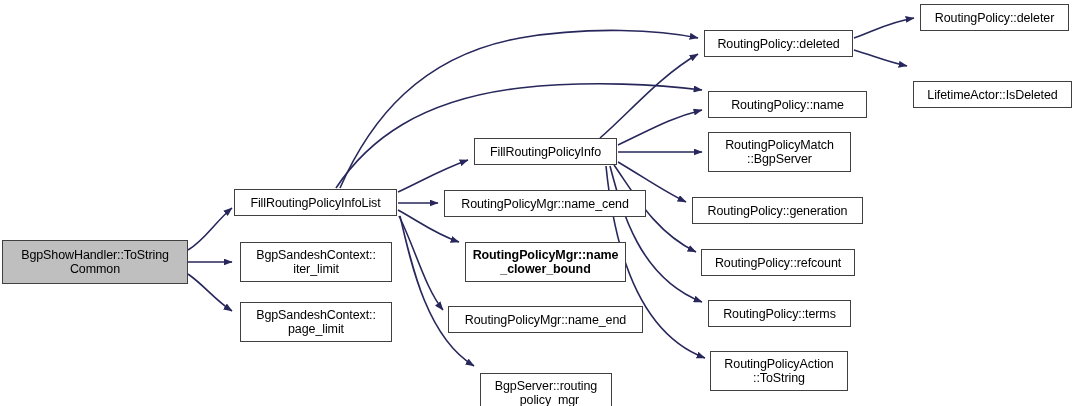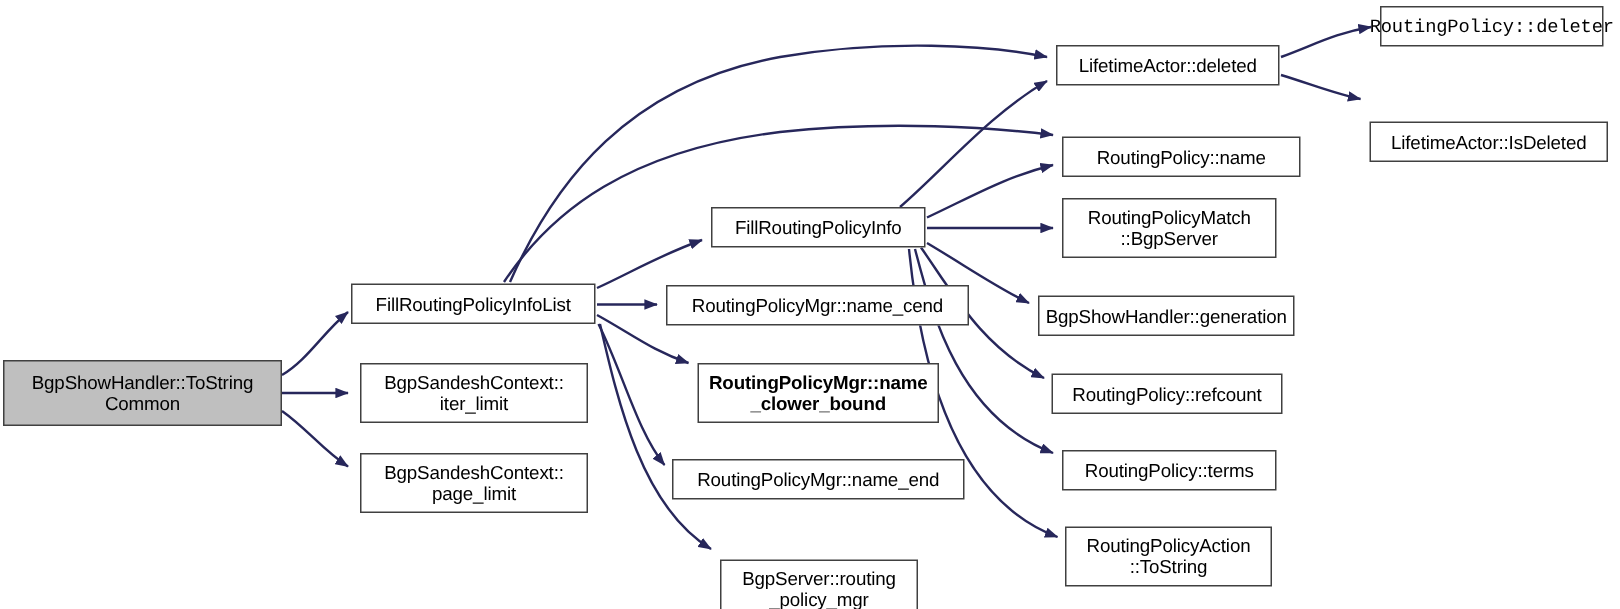--- a/index.html
+++ b/index.html
@@ -82,25 +82,25 @@
 iter_limit</div>
       <div class="node" style="left: 240px; top: 302px; width: 152px; height: 40px;">BgpSandeshContext::
 page_limit</div>
       <div class="node" style="left: 474px; top: 138px; width: 143px; height: 27px;">FillRoutingPolicyInfo</div>
       <div class="node" style="left: 444px; top: 190px; width: 202px; height: 27px;">RoutingPolicyMgr::name_cend</div>
       <div class="node" style="left: 465px; top: 242px; width: 161px; height: 40px; font-weight: bold;">RoutingPolicyMgr::name
 _clower_bound</div>
       <div class="node" style="left: 448px; top: 306px; width: 195px; height: 27px;">RoutingPolicyMgr::name_end</div>
       <div class="node" style="left: 480px; top: 357px; width: 132px; height: 40px; margin-top: 16px;">BgpServer::routing
 _policy_mgr</div>
-      <div class="node" style="left: 704px; top: 30px; width: 149px; height: 27px;">LifetimeActor::deleted</div>
+      <div class="node" style="left: 704px; top: 30px; width: 149px; height: 27px;">RoutingPolicy::deleted</div>
       <div class="node" style="left: 708px; top: 91px; width: 159px; height: 27px;">RoutingPolicy::name</div>
       <div class="node" style="left: 708px; top: 132px; width: 143px; height: 40px;">RoutingPolicyMatch
 ::BgpServer</div>
-      <div class="node" style="left: 692px; top: 197px; width: 171px; height: 27px;">BgpShowHandler::generation</div>
+      <div class="node" style="left: 692px; top: 197px; width: 171px; height: 27px;">RoutingPolicy::generation</div>
       <div class="node" style="left: 701px; top: 249px; width: 154px; height: 27px;">RoutingPolicy::refcount</div>
       <div class="node" style="left: 708px; top: 300px; width: 143px; height: 27px;">RoutingPolicy::terms</div>
       <div class="node" style="left: 710px; top: 351px; width: 138px; height: 40px;">RoutingPolicyAction
 ::ToString</div>
-      <div class="node" style="left: 920px; top: 4px; width: 149px; height: 27px; font-family: Liberation Mono, monospace;">RoutingPolicy::deleter</div>
+      <div class="node" style="left: 920px; top: 4px; width: 149px; height: 27px;">RoutingPolicy::deleter</div>
       <div class="node" style="left: 913px; top: 56px; width: 159px; height: 27px; margin-top: 25px;">LifetimeActor::IsDeleted</div>
     </div>
 </div>
 
 </body></html>

